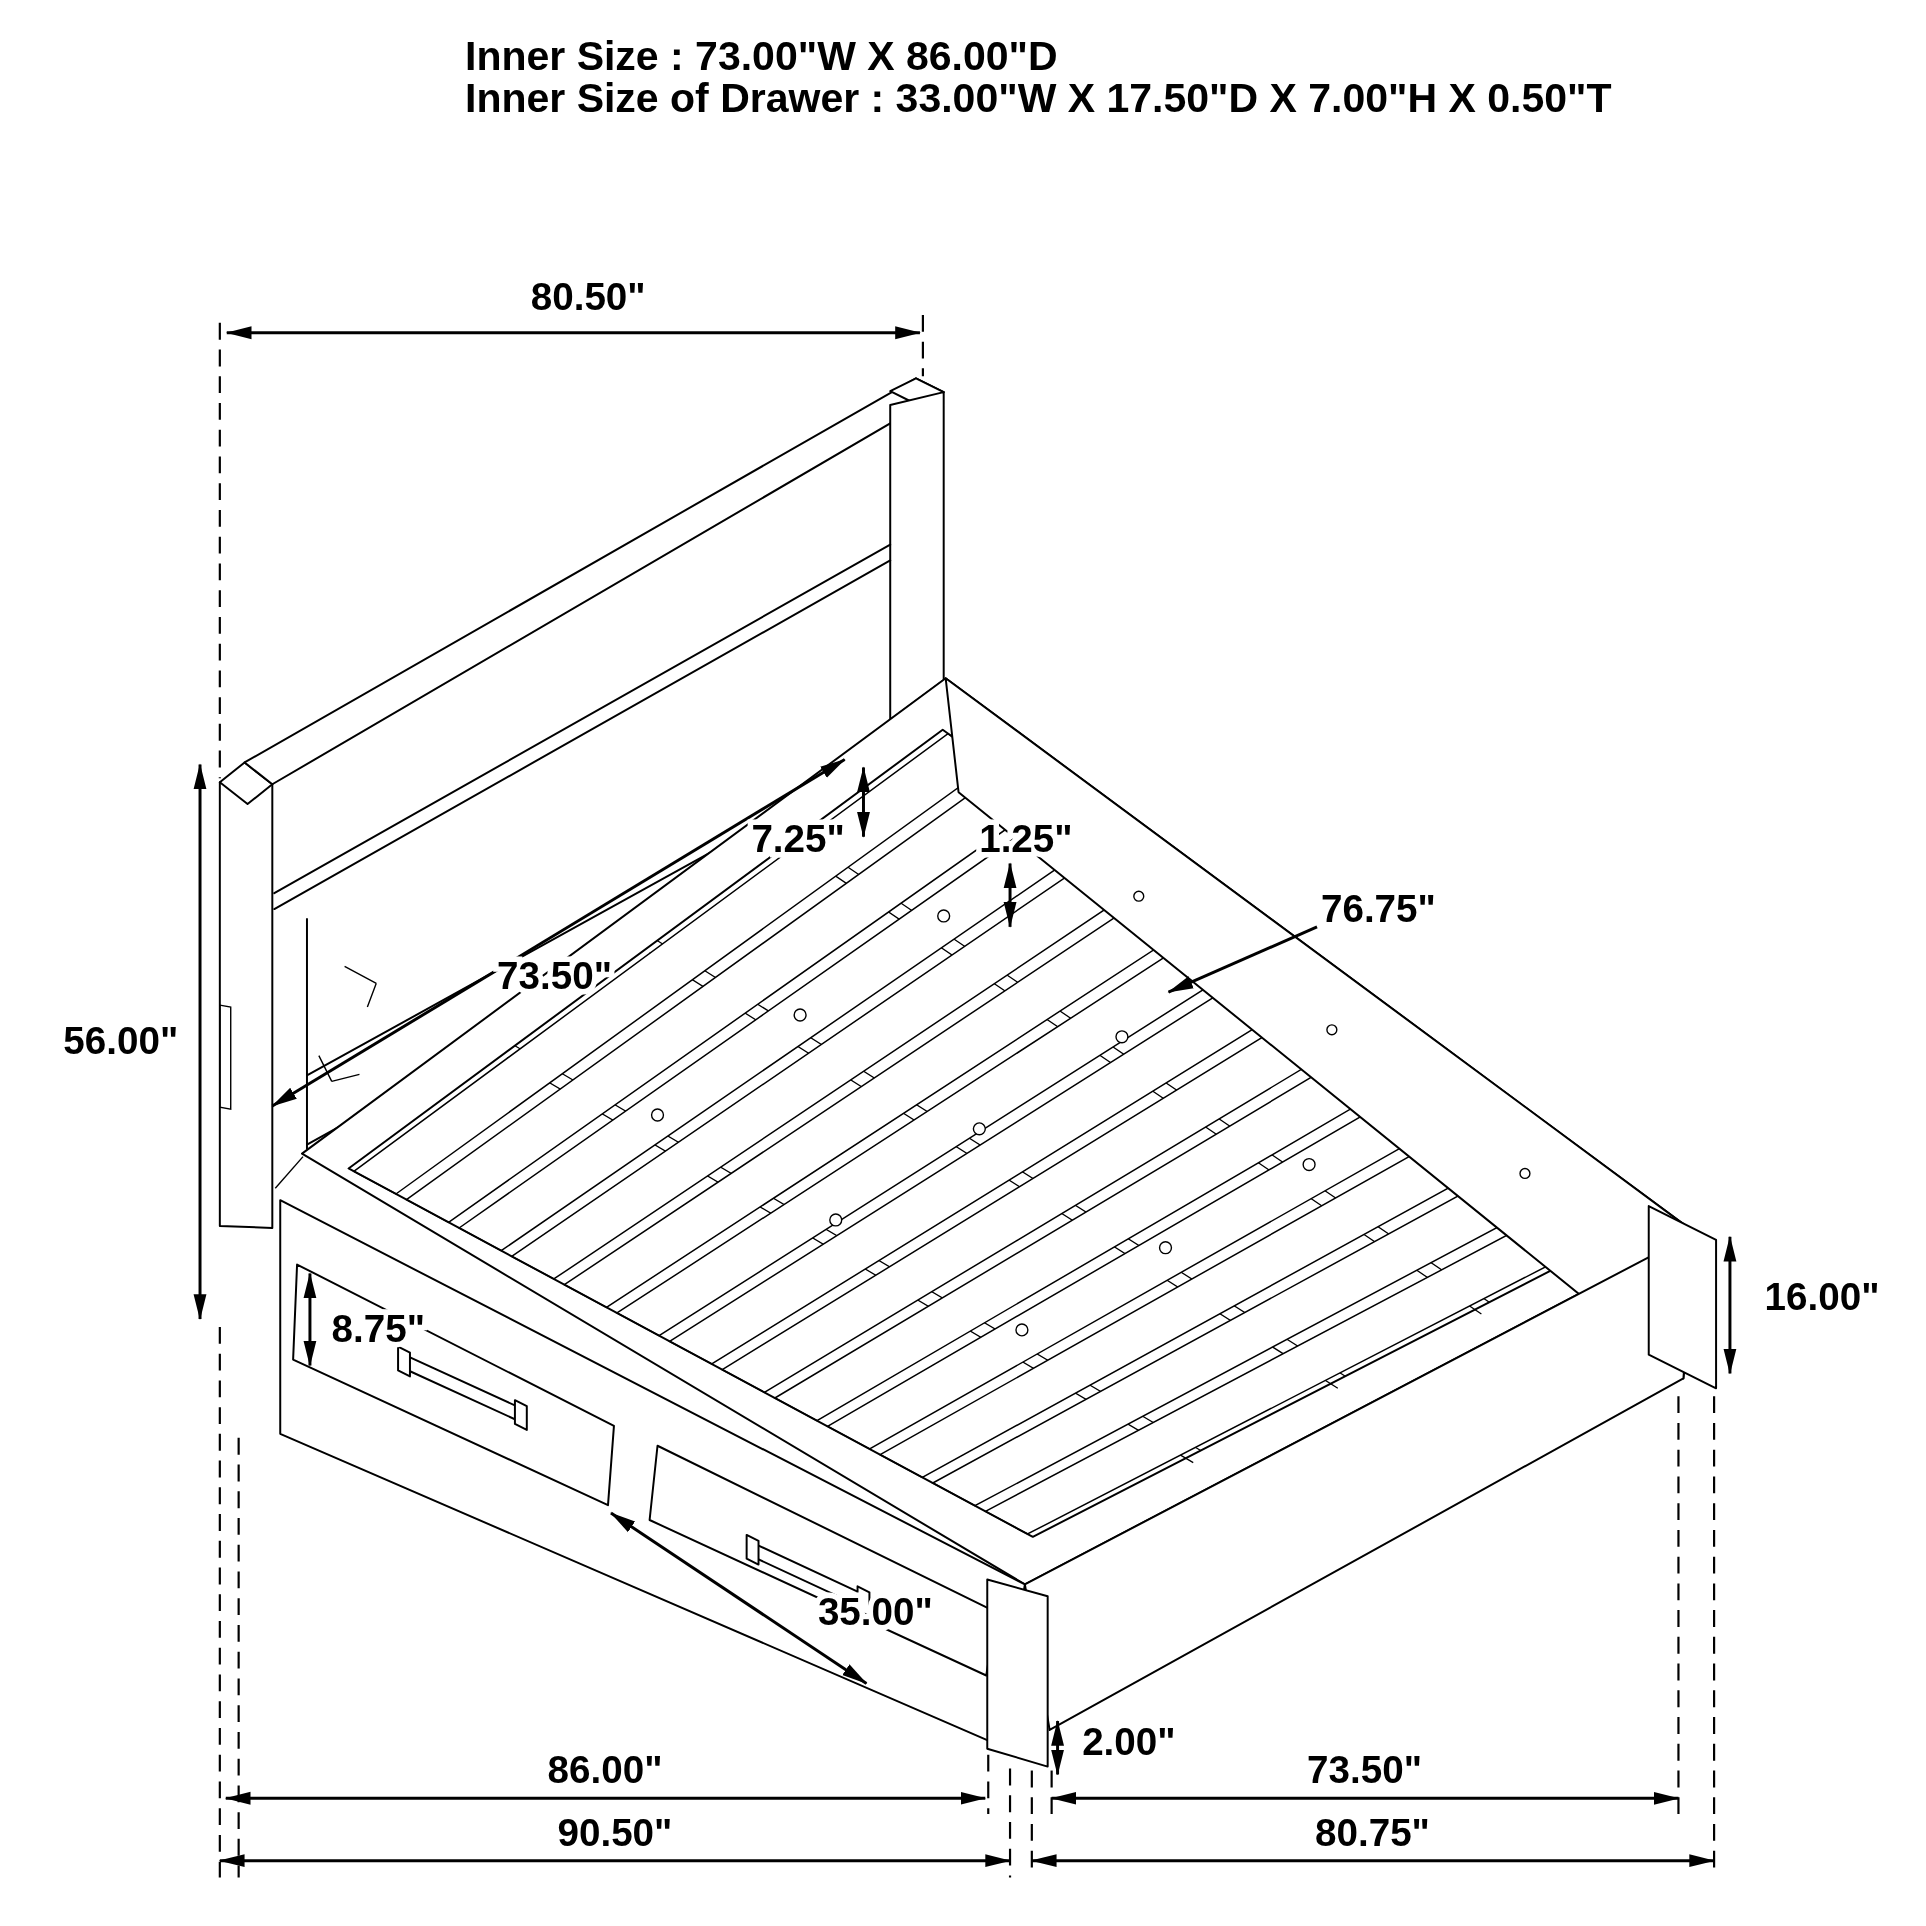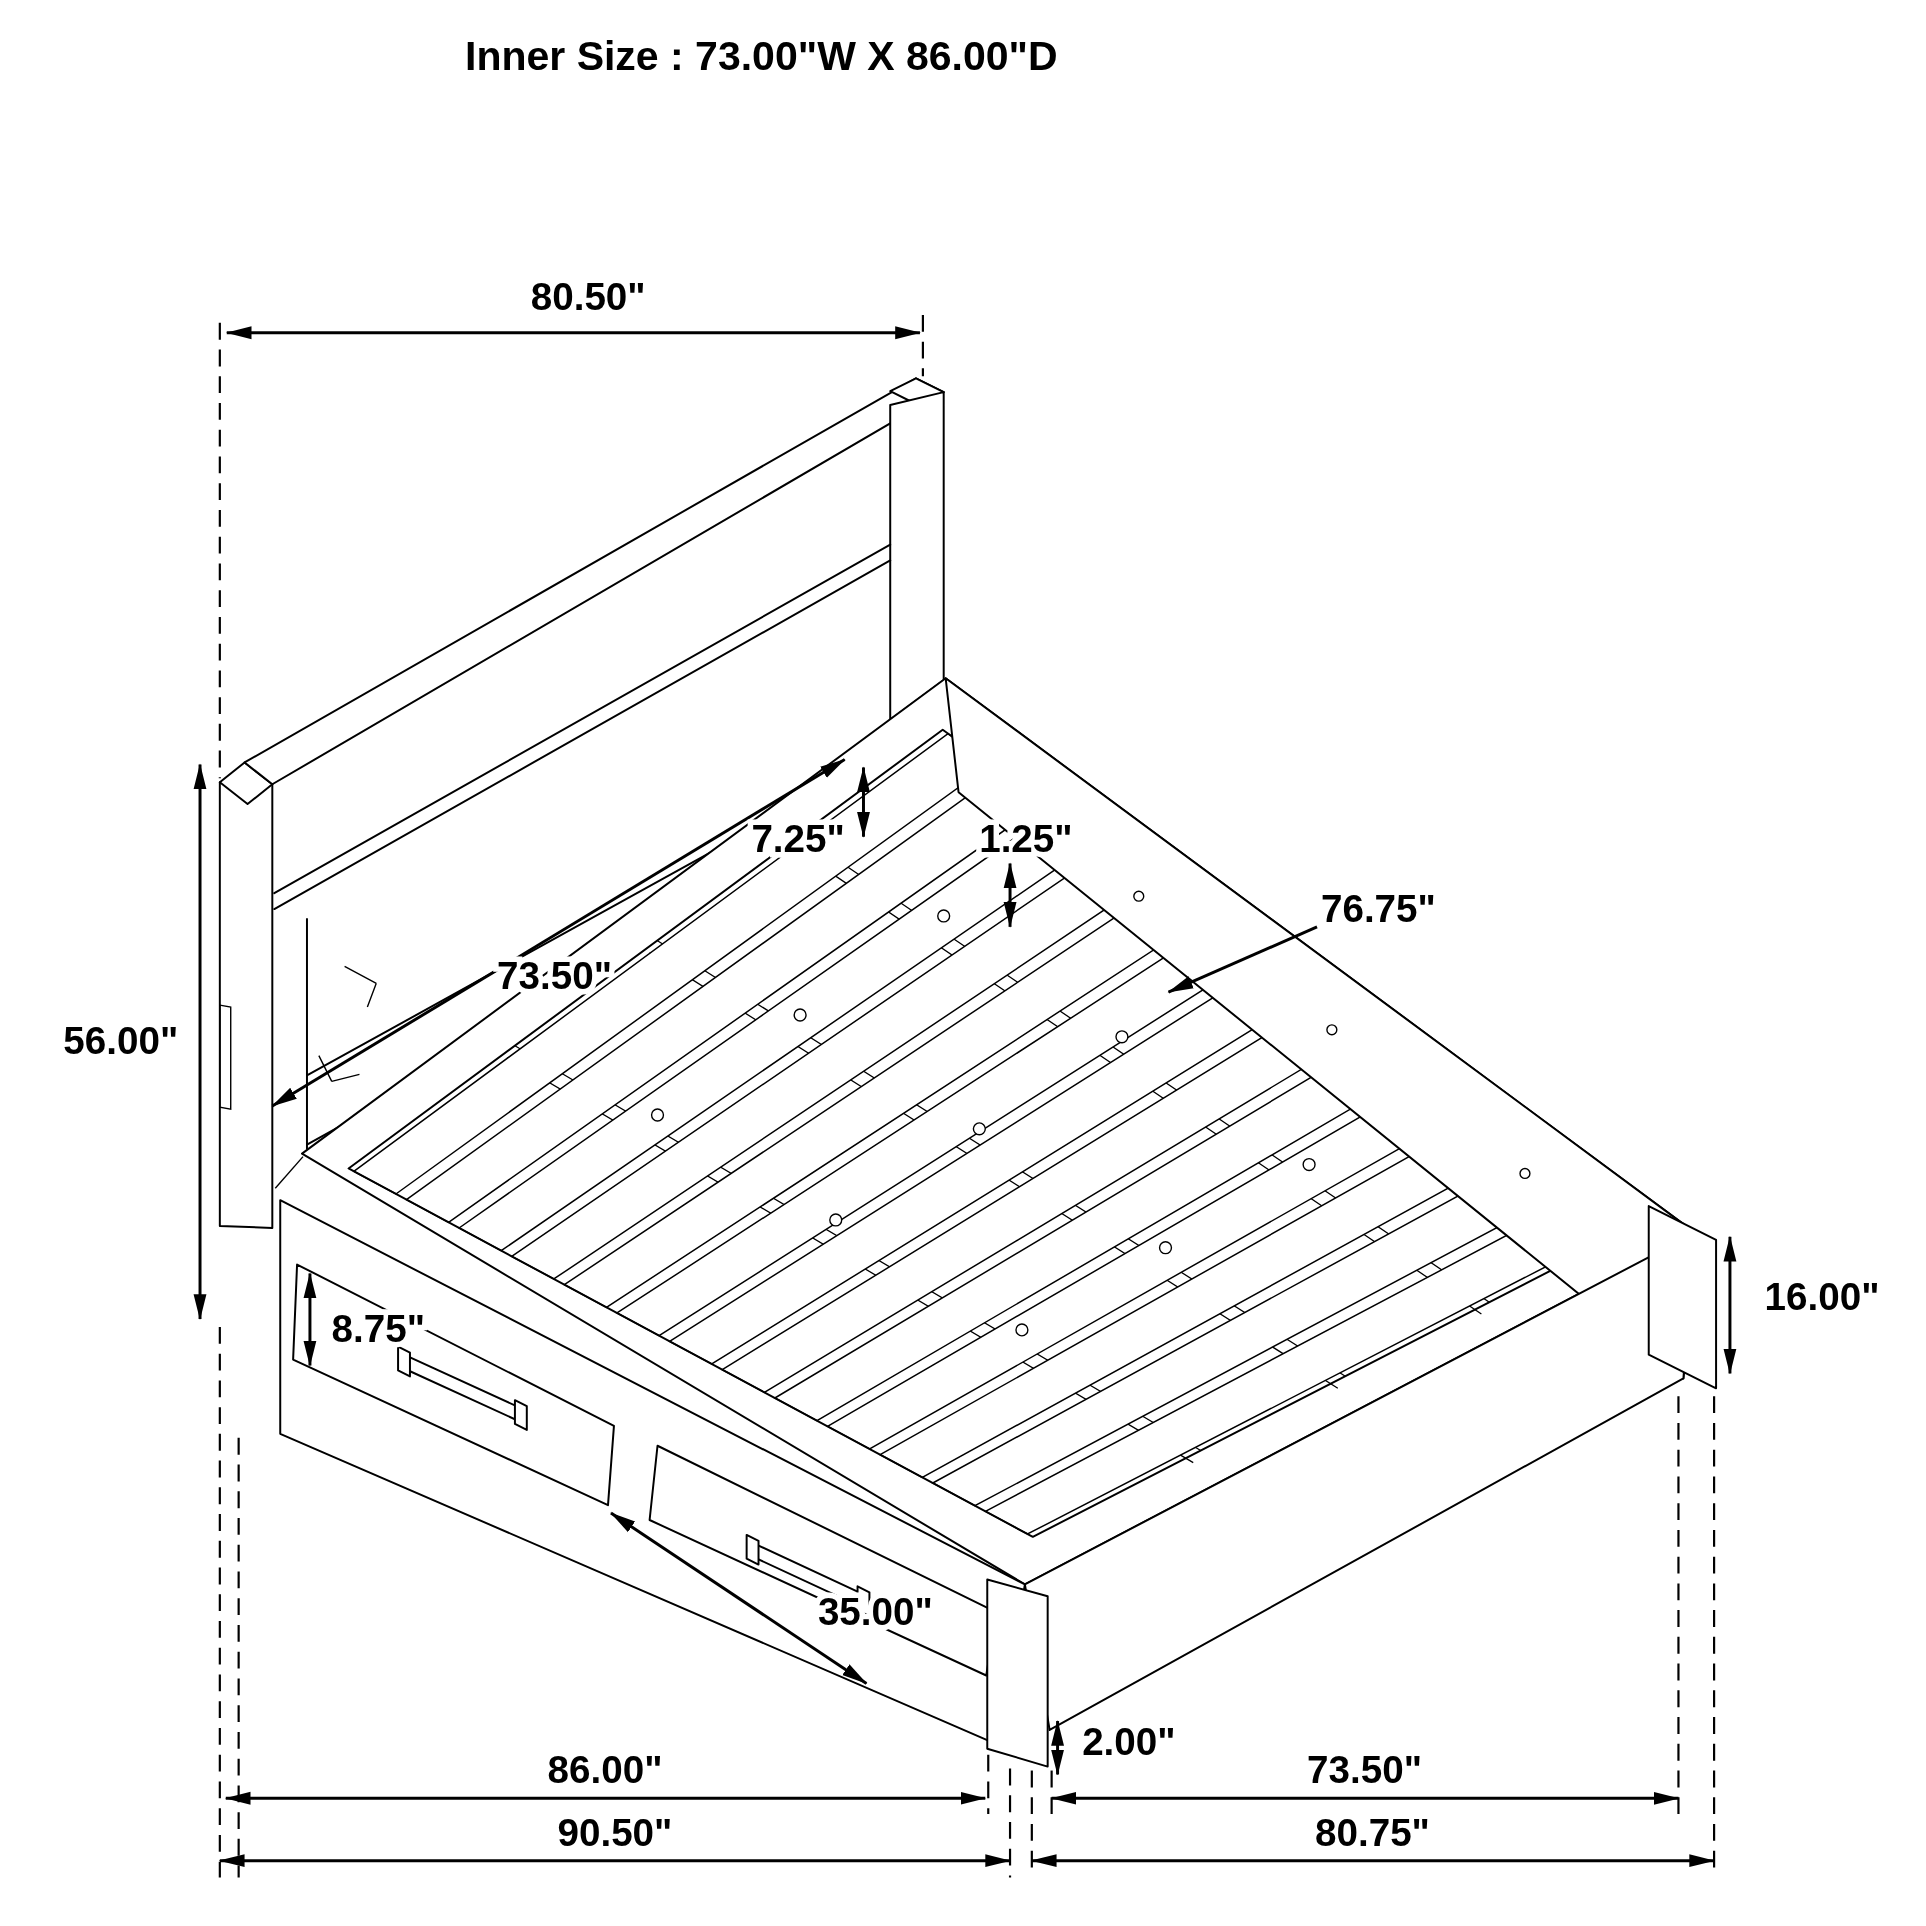--- a/index.html
+++ b/index.html
@@ -20,20 +20,21 @@
   .dim-line{stroke:#000;stroke-width:3;fill:none;}
   .ext-dashed{stroke:#000;stroke-width:2.2;fill:none;stroke-dasharray:17 10;}
   .dim-label{font-family:"Liberation Sans",sans-serif;font-weight:bold;font-size:39px;
              fill:#000;stroke:#fff;stroke-width:11px;paint-order:stroke;text-anchor:middle;}
 </style>
 </head>
 <body>
 
 <div id="stage">
   <div id="title1" class="title-line">Inner Size : 73.00"W X 86.00"D</div>
+  <div id="title2" class="title-line">Inner Size of Drawer : 33.00"W X 17.50"D X 7.00"H X 0.50"T</div>
 
   <svg id="drawing" width="1927" height="1927" viewBox="0 0 1946 1946">
     <defs>
       <marker id="ah" viewBox="0 0 26 16" refX="25" refY="8" markerWidth="26" markerHeight="16" orient="auto-start-reverse" markerUnits="userSpaceOnUse">
         <path d="M26,8 L0,1.5 L0,14.5 Z" fill="#000"></path>
       </marker>
     </defs>
 
     <g>
       <polygon class="wf-f" points="222,790 275,792 275,1240 222,1238"></polygon>

